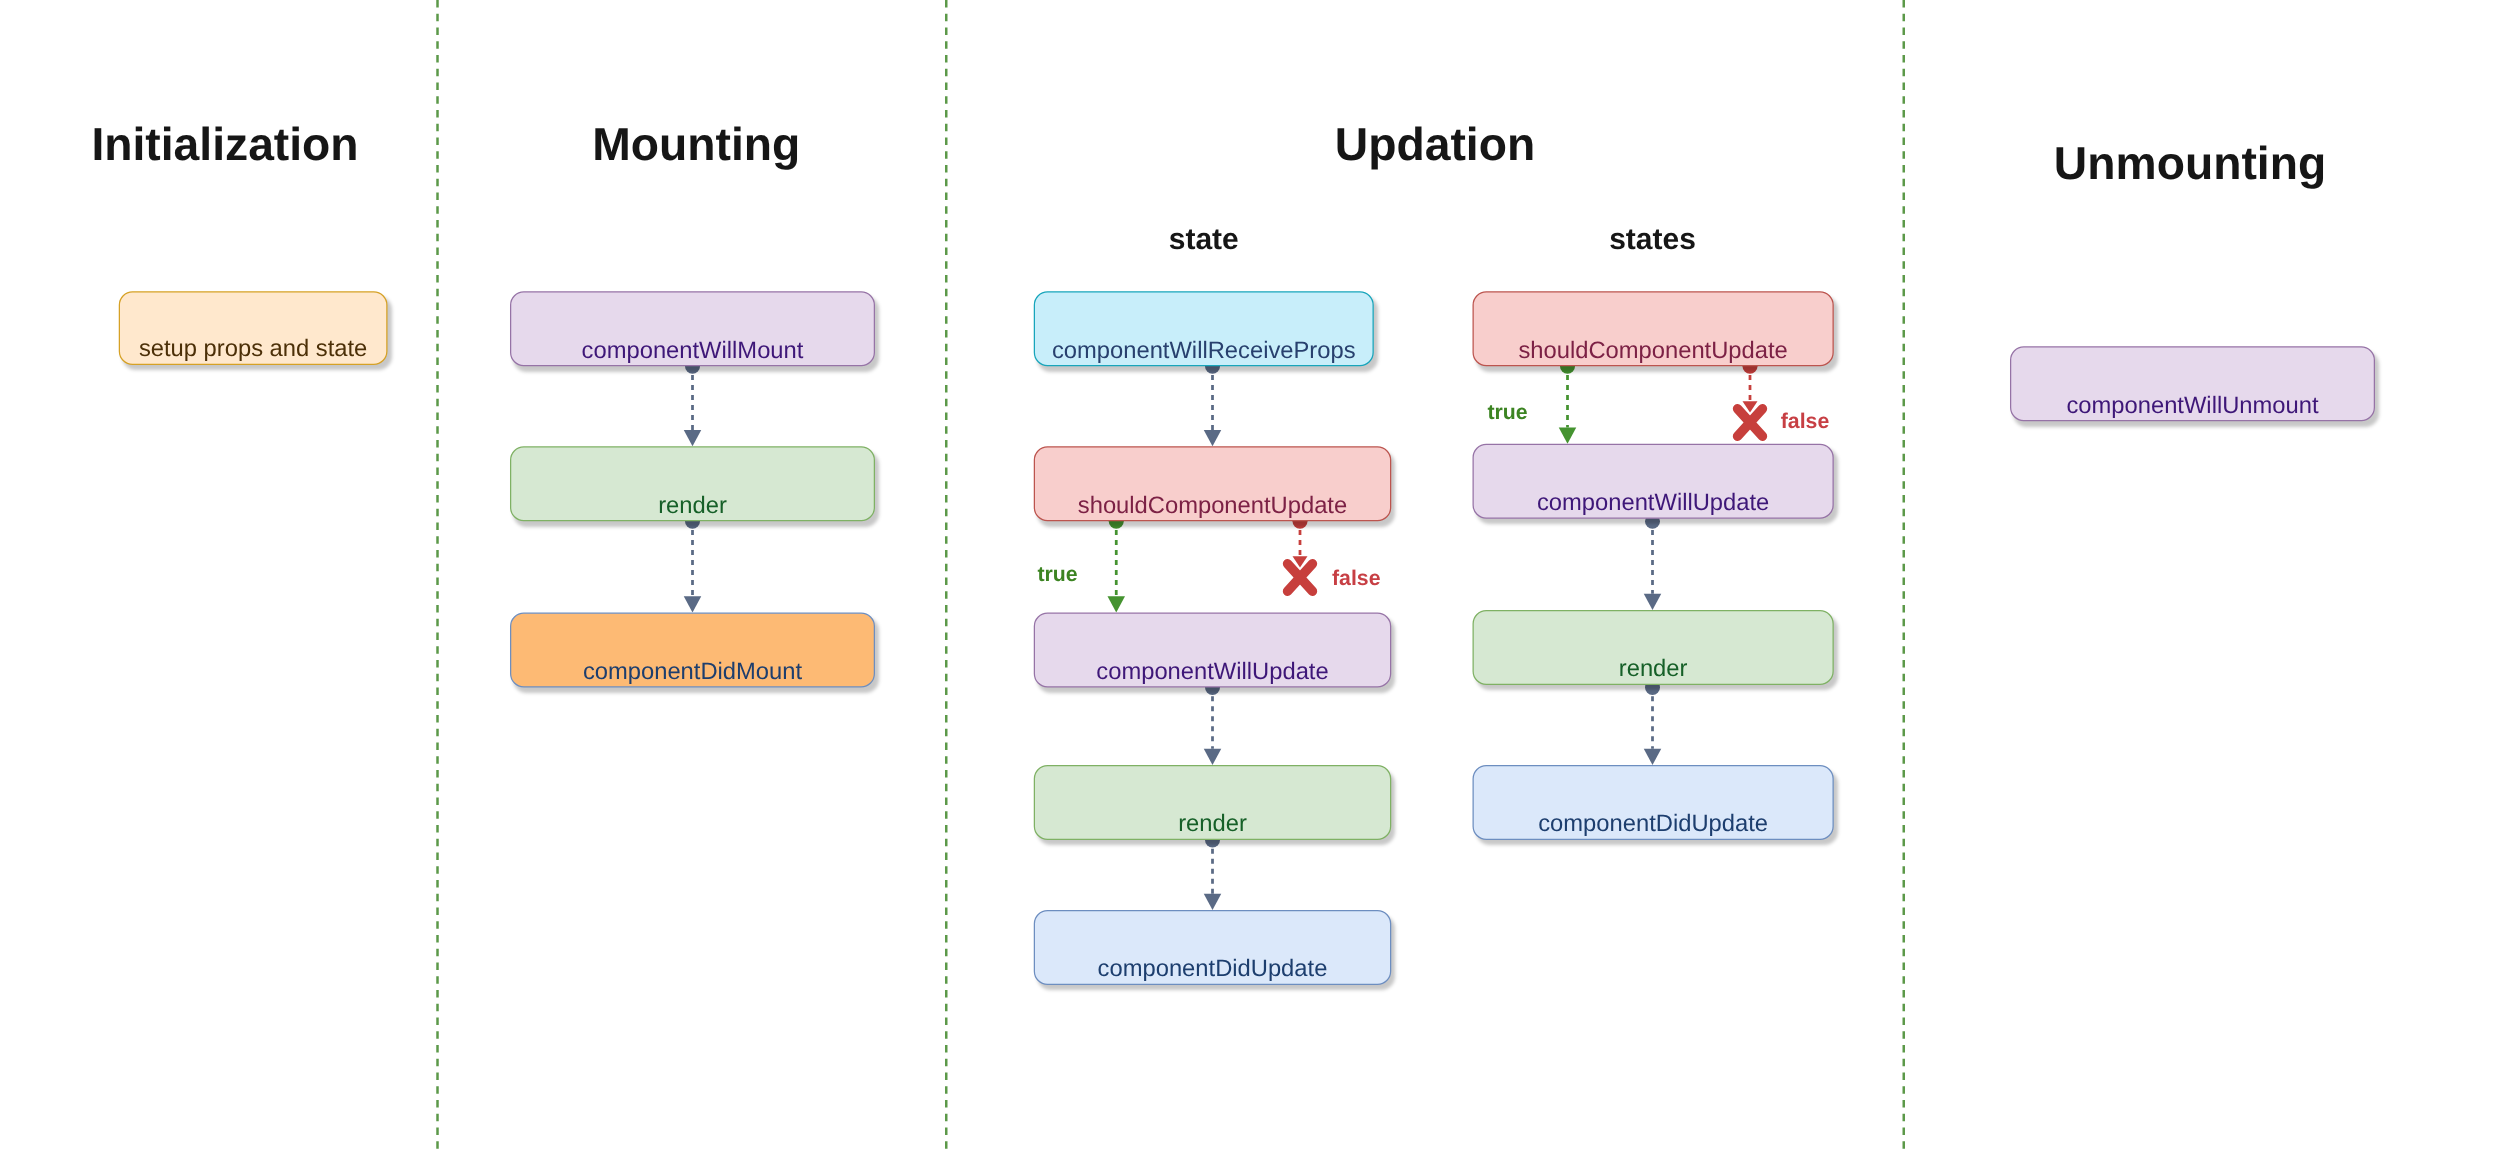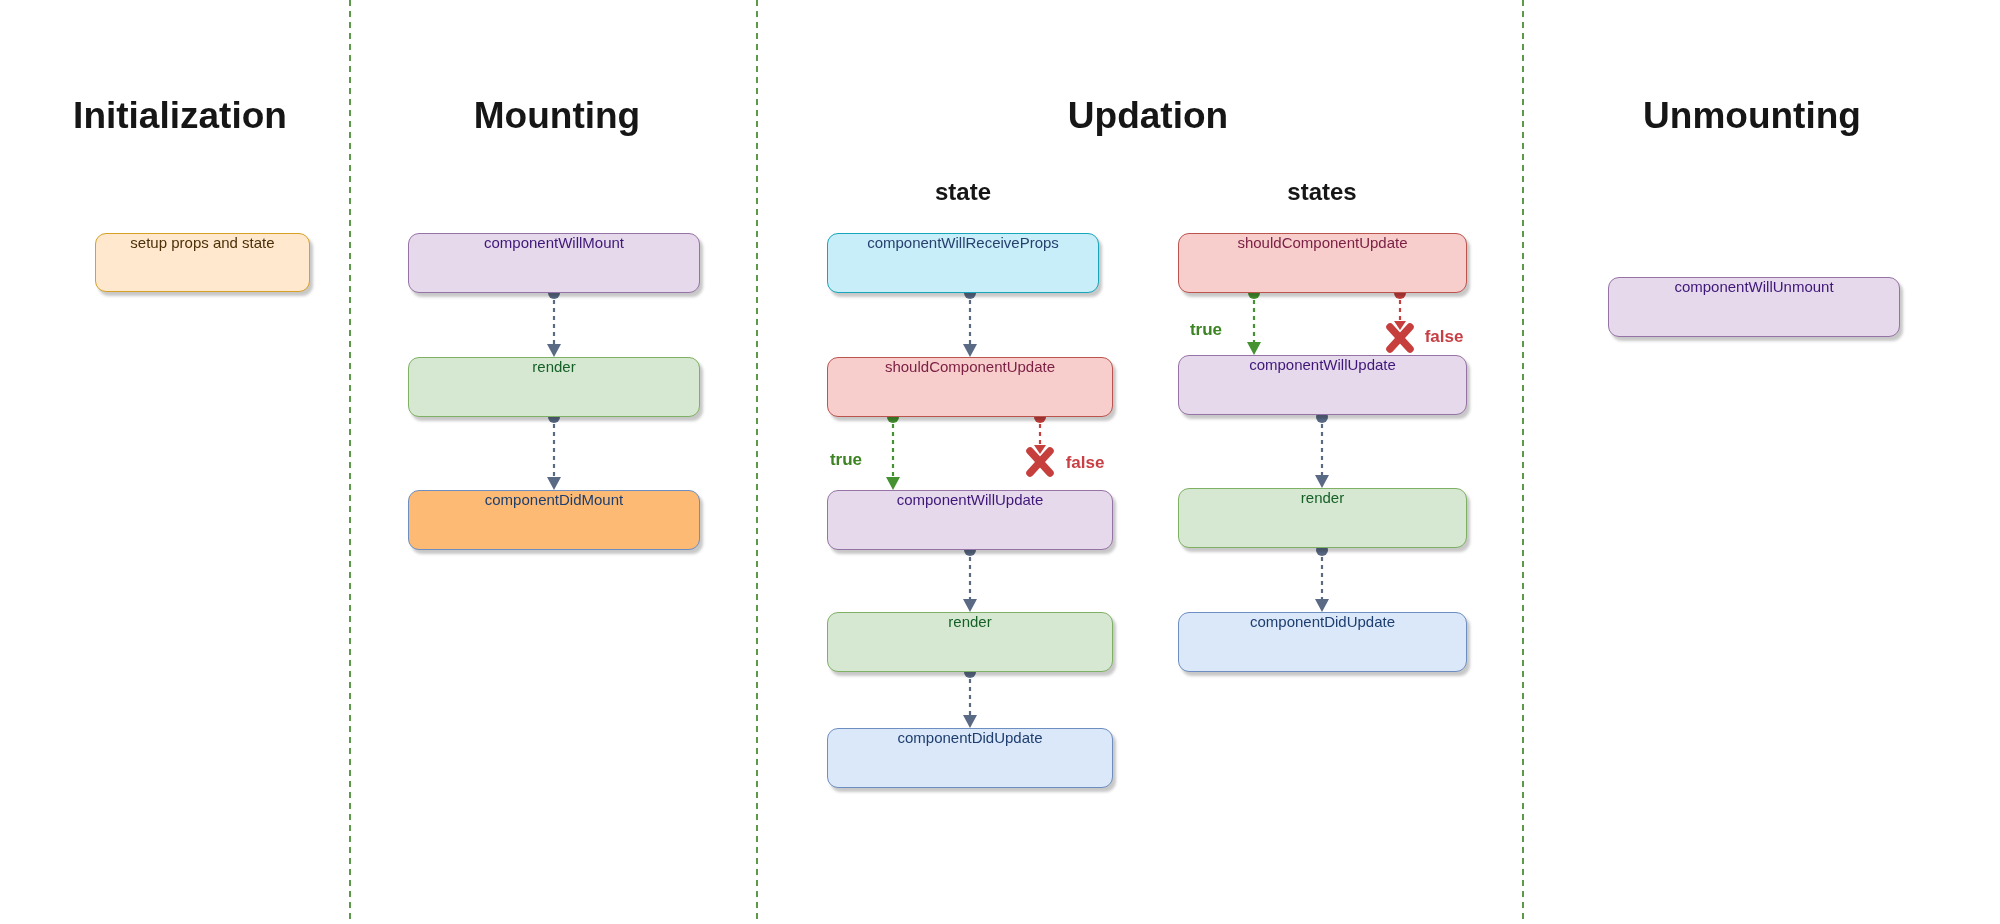--- a/index.html
+++ b/index.html
@@ -32,26 +32,26 @@
   .branch-label{
     position:absolute;
     transform:translate(-50%,-50%);
     font-size:17px;
     font-weight:700;
     white-space:nowrap;
   }
   .node{
     position:absolute;
     display:flex;
-    align-items:flex-start;
+    align-items:flex-end;
     justify-content:center;
     border-radius:11px;
     border:1.6px solid #888;
     box-shadow:3px 4px 3px rgba(0,0,0,0.22);
-    font-size:15px;
+    font-size:19px;
     font-weight:500;
     white-space:nowrap;
     box-sizing:border-box;
   }
 </style>
 </head>
 <body>
 
 <div id="stage">
   <svg id="connector-layer" width="2000" height="924" viewBox="0 0 2000 924" xmlns="http://www.w3.org/2000/svg">
@@ -114,21 +114,21 @@
       </g>
       <g>
         <circle cx="1322" cy="550" r="6" fill="#5a6a85"></circle>
         <line x1="1322" y1="557" x2="1322" y2="599" stroke="#5a6a85" stroke-width="2.2" stroke-dasharray="4 4"></line>
         <polygon points="1315,599 1329,599 1322,612" fill="#5a6a85"></polygon>
       </g>
     </svg>
 <div class="section-title" style="left: 180px; top: 96px;">Initialization</div>
     <div class="section-title" style="left: 557px; top: 96px;">Mounting</div>
     <div class="section-title" style="left: 1148px; top: 96px;">Updation</div>
-    <div class="section-title" style="left: 1752px; top: 96px;">Unmounting</div>
+    <div class="section-title" style="left: 1752px; top: 111px;">Unmounting</div>
     <div class="sub-title" style="left: 963px; top: 178px;">state</div>
     <div class="sub-title" style="left: 1322px; top: 178px;">states</div>
     <div class="node" style="left: 95px; top: 233px; width: 215px; height: 59px; background: rgb(255, 232, 205); border-color: rgb(214, 161, 37); color: rgb(76, 48, 8);">
       <span>setup props and state</span>
     </div>
     <div class="node" style="left: 408px; top: 233px; width: 292px; height: 60px; background: rgb(230, 217, 236); border-color: rgb(150, 115, 166); color: rgb(62, 23, 120);">
       <span>componentWillMount</span>
     </div>
     <div class="node" style="left: 408px; top: 357px; width: 292px; height: 60px; background: rgb(214, 232, 210); border-color: rgb(127, 177, 100); color: rgb(22, 96, 40);">
       <span>render</span>

